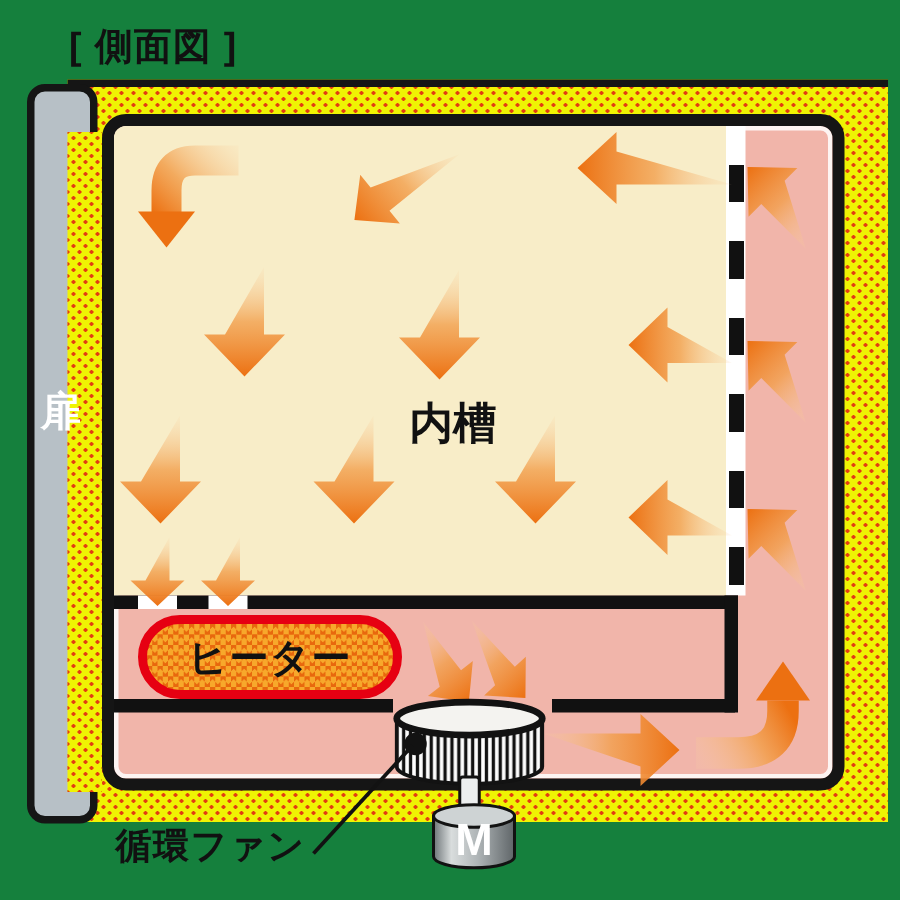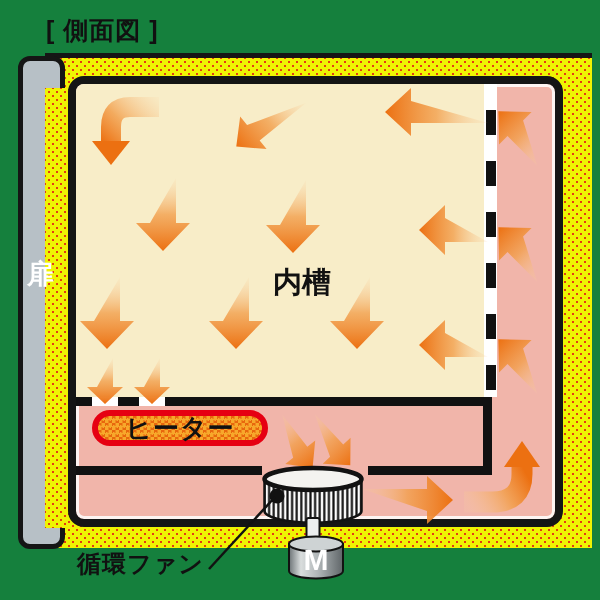--- a/index.html
+++ b/index.html
@@ -24,21 +24,21 @@
   .interior{left:68px;top:76px;width:495px;height:451px;background:#f1b5aa;
     border:8px solid #151515;border-radius:16px;box-sizing:border-box;
     box-shadow:inset 0 0 0 3px rgba(255,255,255,0.85);}
   .chamber{left:76px;top:84px;width:408px;height:313px;background:#f8edc8;border-radius:8px 0 0 0;}
   .chamber-label{left:273px;top:263px;font-size:29px;font-weight:bold;color:#111;}
   .dashwall{left:484px;top:84px;width:13px;height:313px;background:#fff;}
   .dashwall-inner{left:1.5px;top:0;width:10px;height:313px;
     background-image:repeating-linear-gradient(180deg,transparent 0 26px,#111 26px 51px);}
   .hline{background:#111;}
   .gap{background:#fff;}
-  .heater{left:92px;top:410px;width:176px;height:36px;border:6px solid #e60012;border-radius:28px;
+  .heater{left:92px;top:410px;width:176px;height:56px;border:6px solid #e60012;border-radius:28px;
     box-sizing:border-box;display:flex;align-items:center;justify-content:center;
     background-color:#f7a82b;
     background-image:linear-gradient(135deg,#e8680d 25%,transparent 25%,transparent 75%,#e8680d 75%),
                      linear-gradient(45deg,#e8680d 25%,transparent 25%,transparent 75%,#e8680d 75%);
     background-size:7px 7px;background-position:0 0,3.5px 0;}
   .heater-label{font-size:26px;font-weight:bold;color:#111;letter-spacing:1px;}
   .fan-label{left:77px;top:548px;font-size:24px;font-weight:bold;color:#111;letter-spacing:1px;}
   svg.overlay{position:absolute;left:0;top:0;width:600px;height:600px;pointer-events:none;}
 </style>
 </head>

